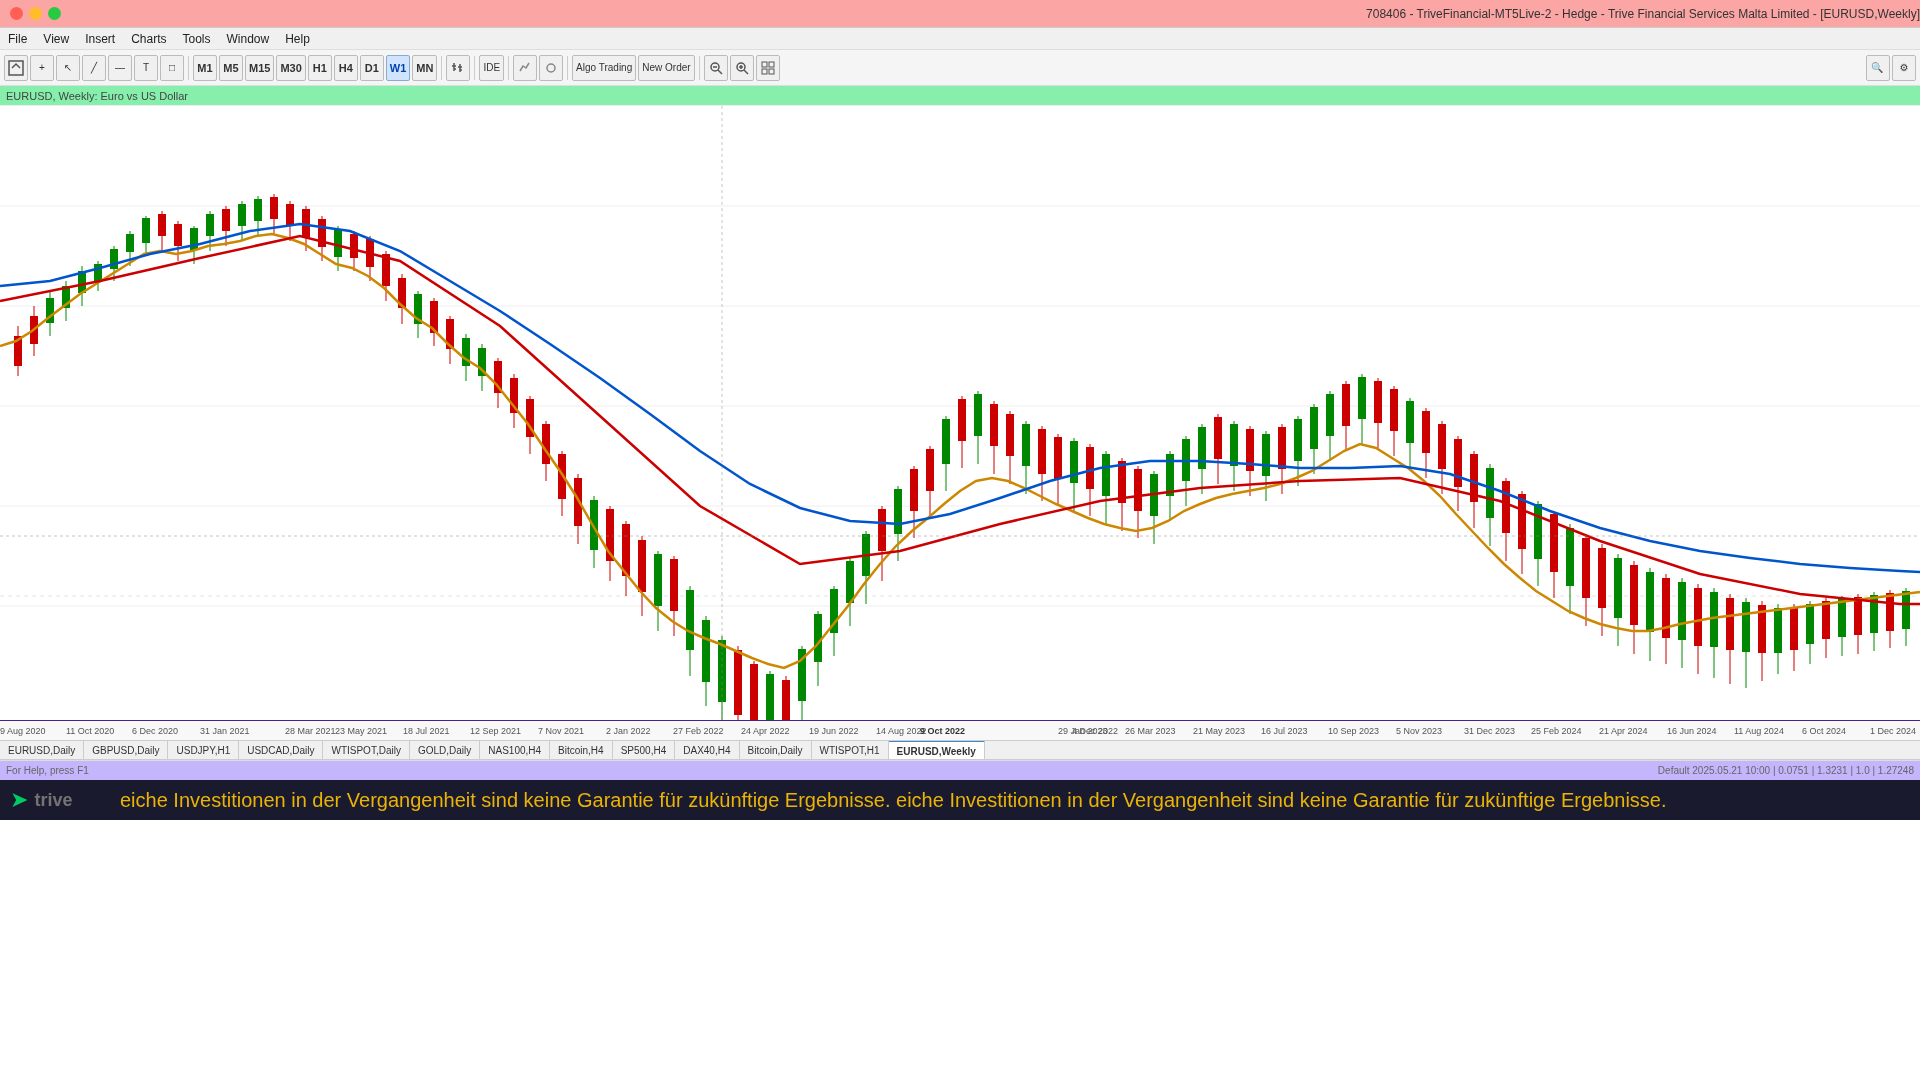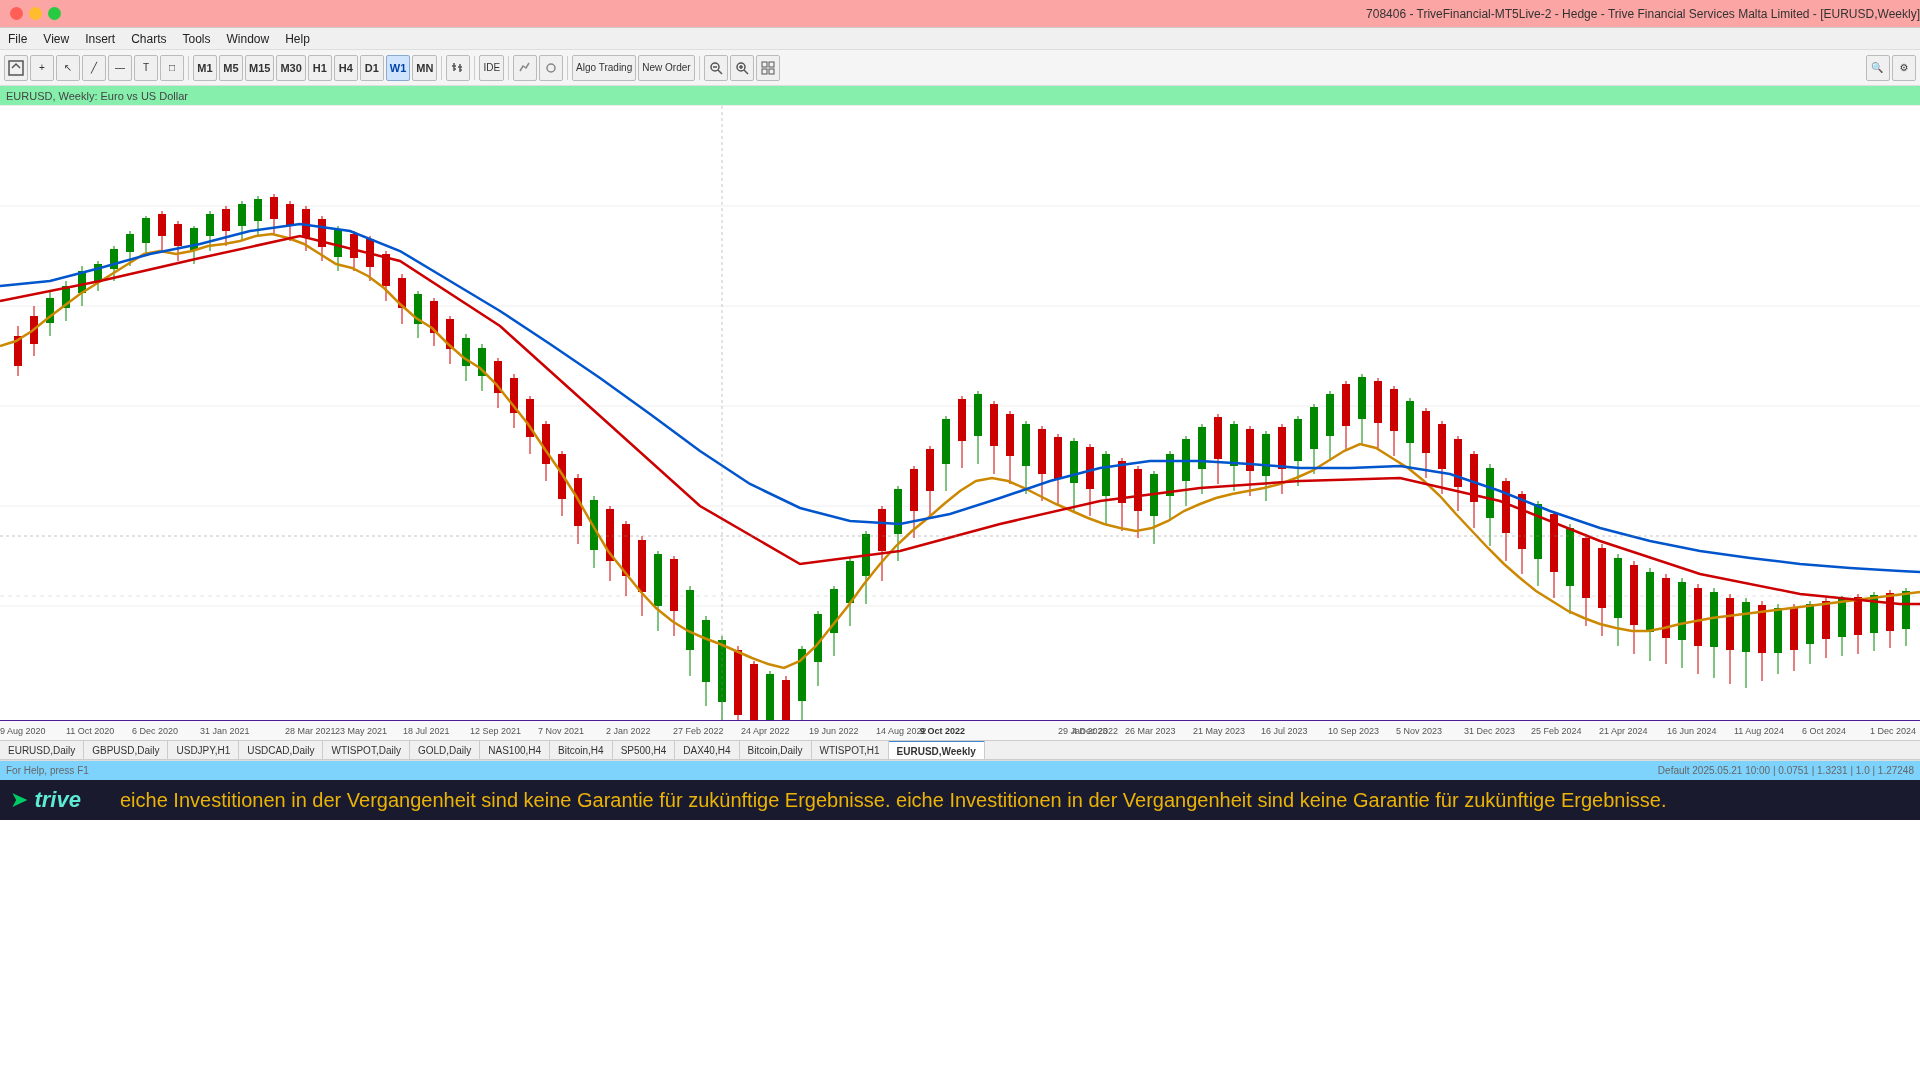--- a/index.html
+++ b/index.html
@@ -70,37 +70,37 @@
       height: 20px; padding: 0 8px;
       border-right: 1px solid #ccc;
       font-size: 10px; cursor: pointer;
       display: flex; align-items: center; color: #333;
       white-space: nowrap; background: #f0f0f0;
     }
     .chart-tab.active { background: #fff; font-weight: bold; border-top: 2px solid #4488cc; }
 
     
     #statusbar {
-      width: 100%; height: 20px; background: #7dd3fc;
+      width: 100%; height: 20px; background: #c4b5fd;
       border-top: 1px solid #ddd;
       display: flex; align-items: center; padding: 0 6px;
       font-size: 10px; color: #666; justify-content: space-between;
     }
 
     
     #ticker-tape {
       width: 100%; height: 40px; background: #1a1a2e;
       display: flex; align-items: center; overflow: hidden;
     }
     .trive-logo {
       min-width: 120px; height: 40px; background: #1a1a2e;
       display: flex; align-items: center; padding: 0 10px; gap: 6px;
     }
     .trive-logo-icon { color: #00cc66; font-size: 22px; }
-    .trive-logo-text { color: #5eead4; font-size: 22px; font-weight: bold; font-style: italic; }
+    .trive-logo-text { color: #737373; font-size: 18px; font-weight: bold; }
     .ticker-text-container {
       overflow: hidden; flex: 1; height: 40px; display: flex; align-items: center;
     }
     .ticker-text {
       color: #eab308; font-size: 20px; white-space: nowrap;
       animation: ticker-scroll 30s linear infinite;
     }
     @keyframes ticker-scroll {
       0% { transform: translateX(0); }
       100% { transform: translateX(-50%); }

